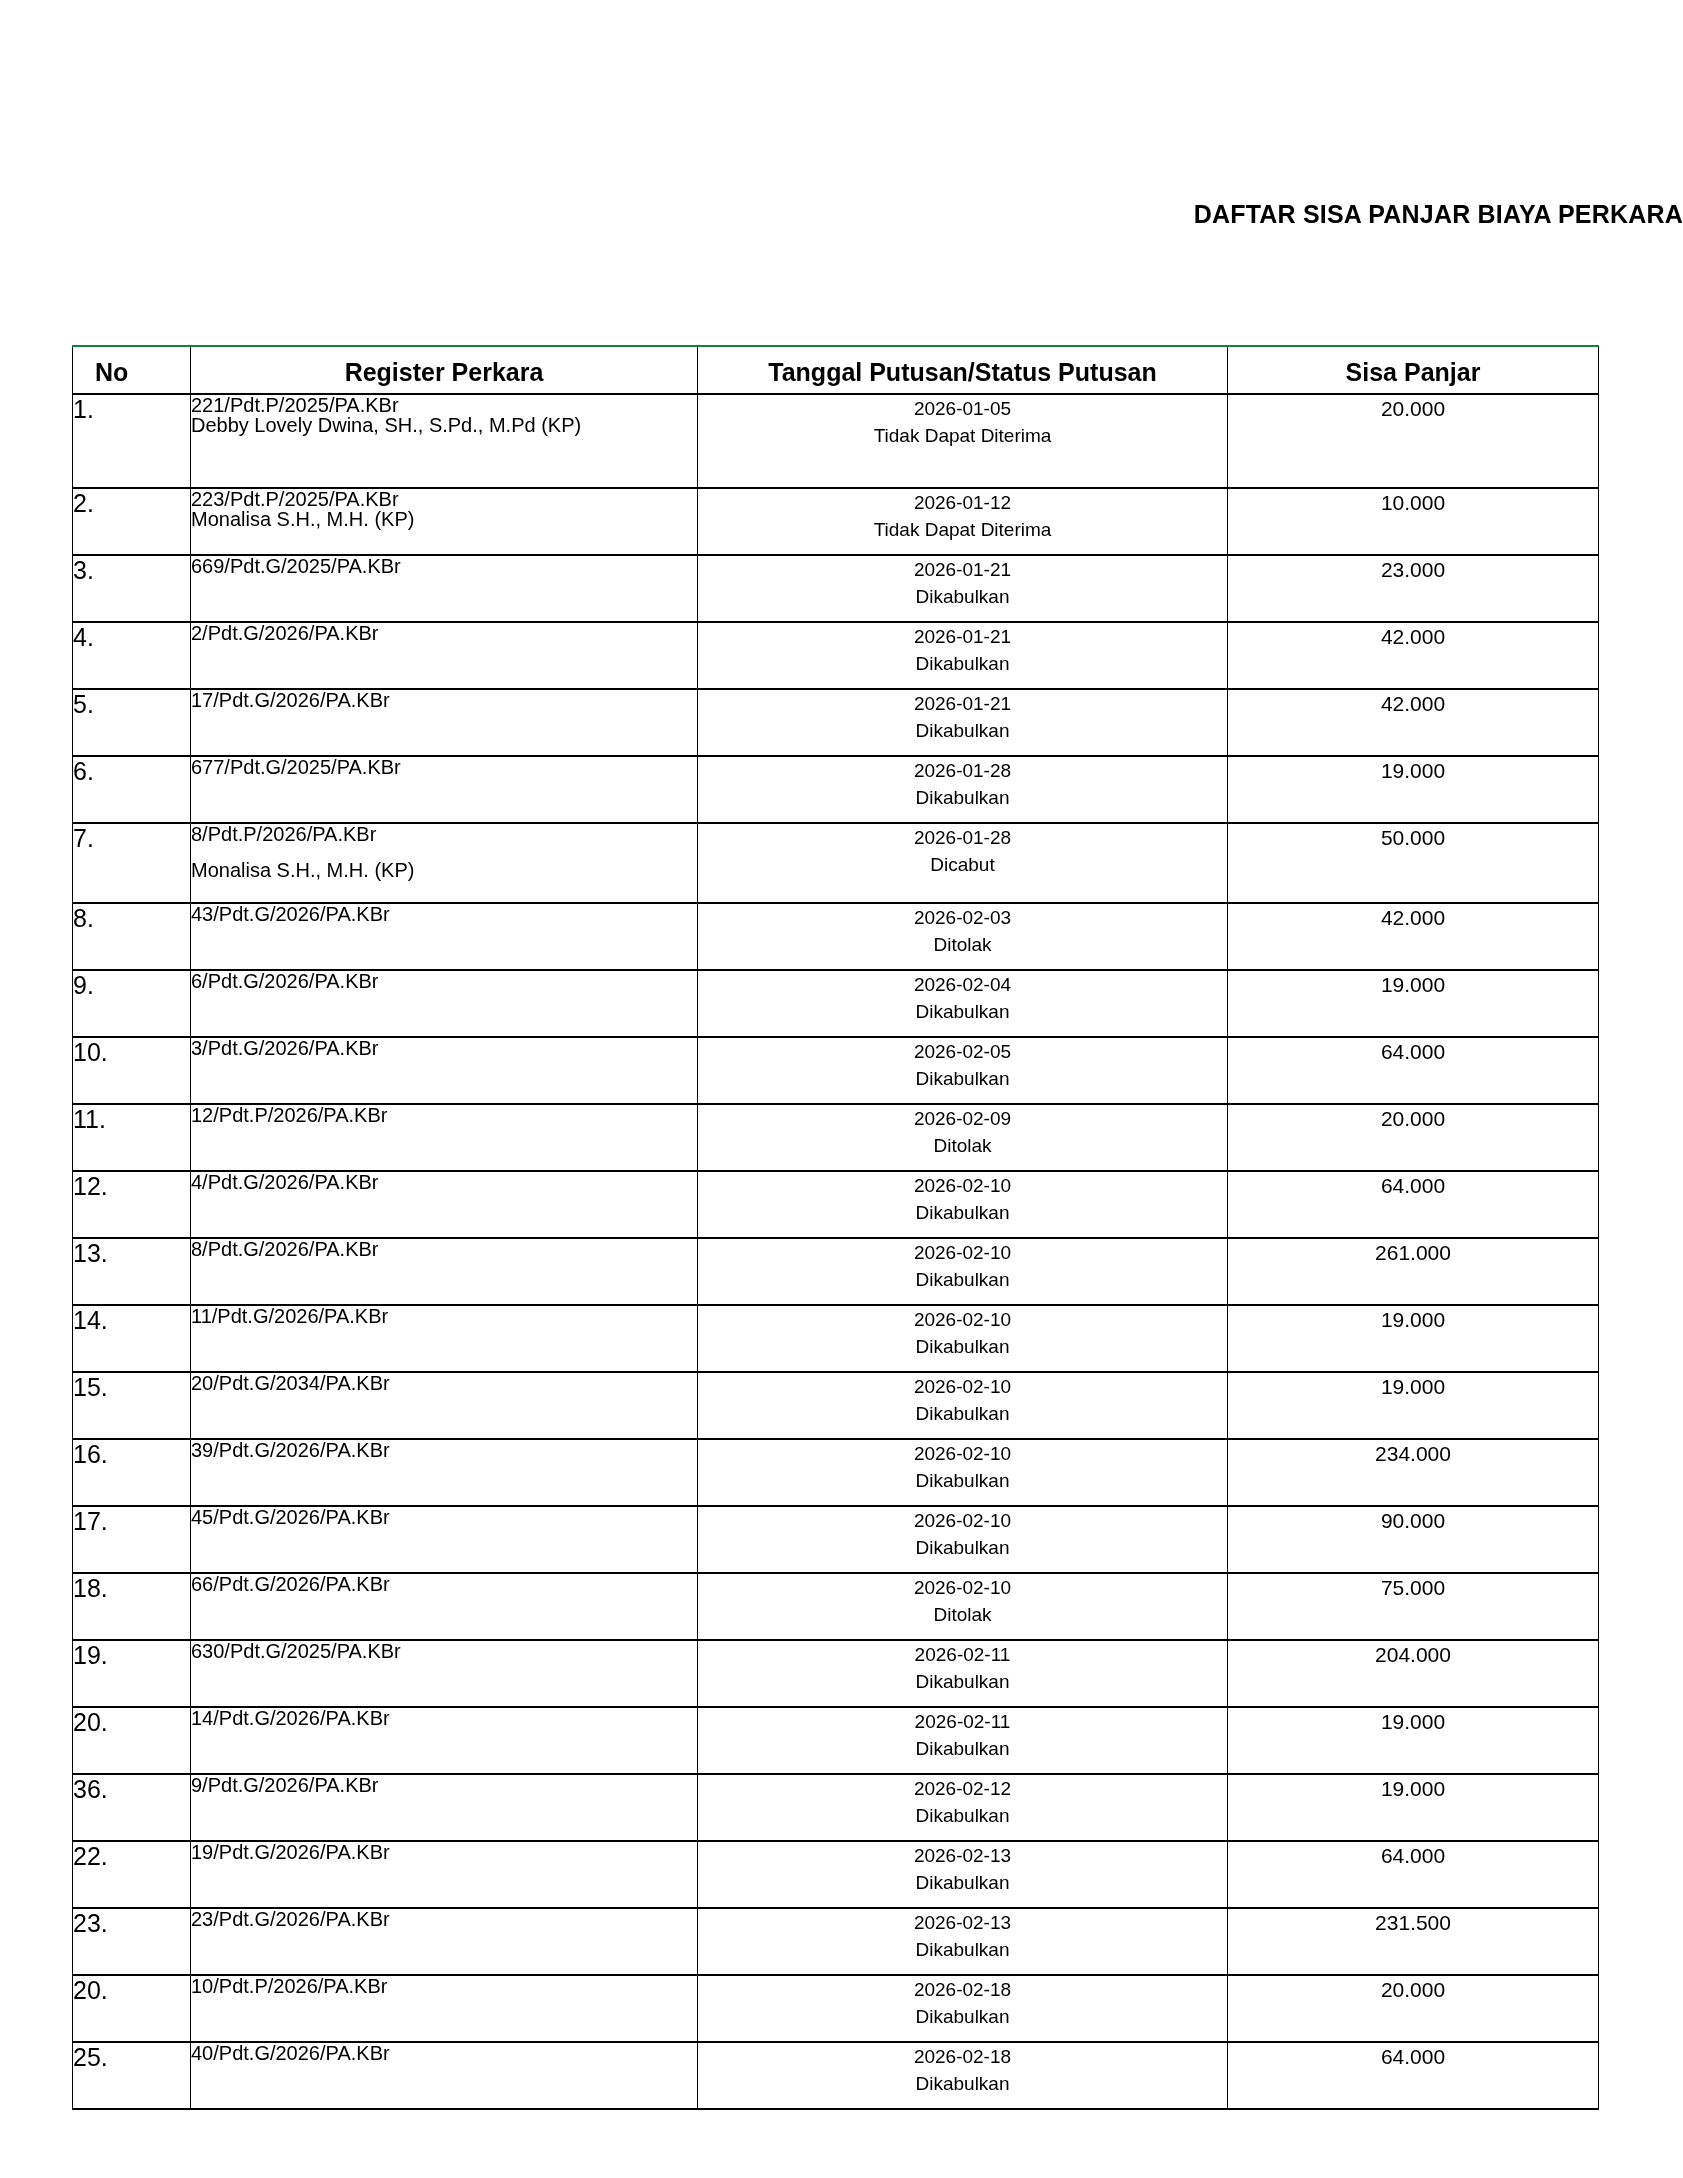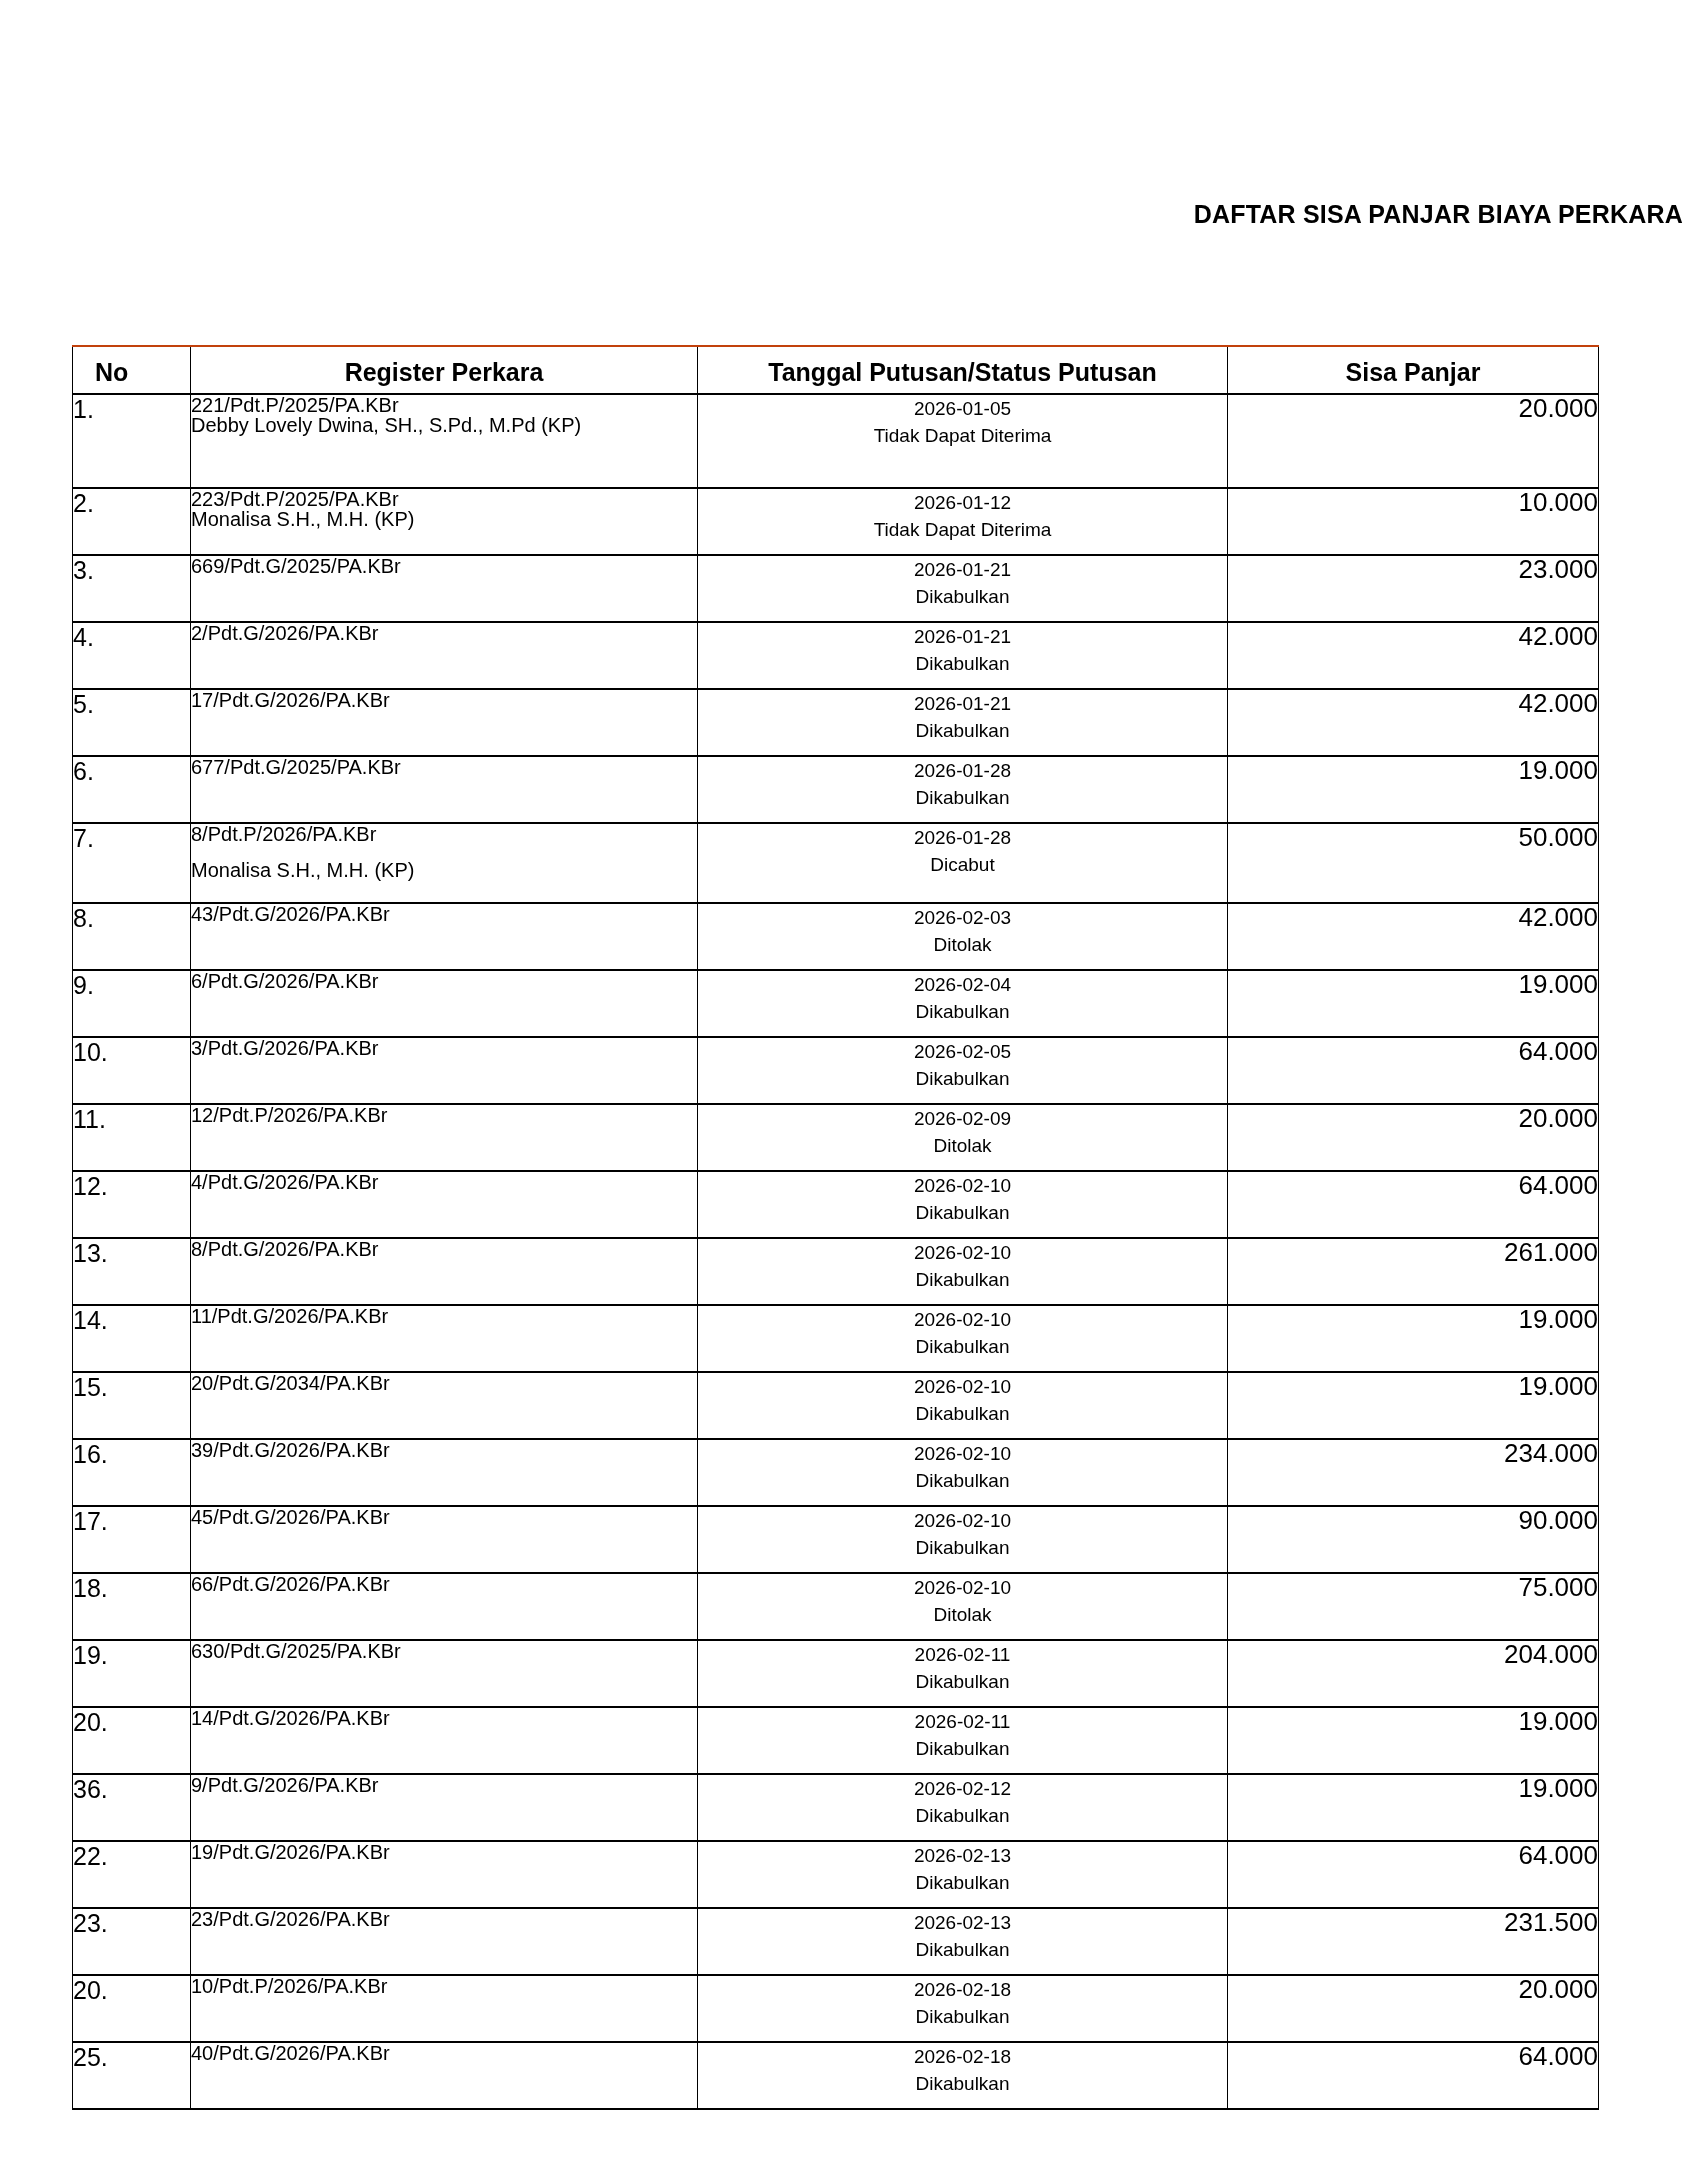--- a/index.html
+++ b/index.html
@@ -4,32 +4,32 @@
 <style>
   html, body { margin: 0; padding: 0; background: #ffffff; }
   body { width: 1683px; height: 2178px; position: relative; overflow: hidden; font-family: "Liberation Sans", sans-serif; color: #000; }
   .title { position: absolute; left: 0; width: 1683px; top: 200px; text-align: right; font-weight: bold; font-size: 25px; letter-spacing: 0.2px; }
   table.list { position: absolute; left: 72px; top: 345px; border-collapse: collapse; table-layout: fixed; width: 1526px; }
   table.list col.c-no { width: 118px; }
   table.list col.c-reg { width: 507px; }
   table.list col.c-date { width: 530px; }
   table.list col.c-sisa { width: 371px; }
   table.list th, table.list td { border-top: 2px solid #000; border-bottom: 2px solid #000; border-left: 1px solid #000; border-right: 1px solid #000; padding: 0; vertical-align: top; }
-  table.list tr:first-child th { border-top: 2px solid #c2410c; }
+  table.list tr:first-child th { border-top: 2px solid #15803d; }
   table.list th { height: 42px; font-weight: bold; font-size: 25px; text-align: center; vertical-align: middle; padding-top: 4px; }
   table.list th.h-no { text-align: left; padding-left: 22px; }
   table.list td { height: 65px; }
   tr.r-tall td { height: 92px; }
   tr.r-mid td { height: 78px; }
   td.no { font-size: 25px; padding-left: 46px; padding-top: 12px; line-height: 28px; }
   td.reg { font-size: 20px; padding-left: 44px; padding-top: 13px; line-height: 20px; }
   td.reg .line2 { display: block; }
   tr.r-mid td.reg .line2 { margin-top: 16px; }
   td.date { font-size: 19px; text-align: center; padding-top: 12px; line-height: 27px; padding-right: 20px; }
-  td.sisa { font-size: 26px; text-align: right; padding-top: 12px; line-height: 27px; padding-right: 12px; }
+  td.sisa { font-size: 21px; text-align: center; padding-top: 12px; line-height: 27px; padding-right: 12px; }
   .blk { display: block; }
 </style>
 </head>
 <body>
 
 <div class="title">DAFTAR SISA PANJAR BIAYA PERKARA</div>
 
 <table class="list">
   <colgroup>
     <col class="c-no">

